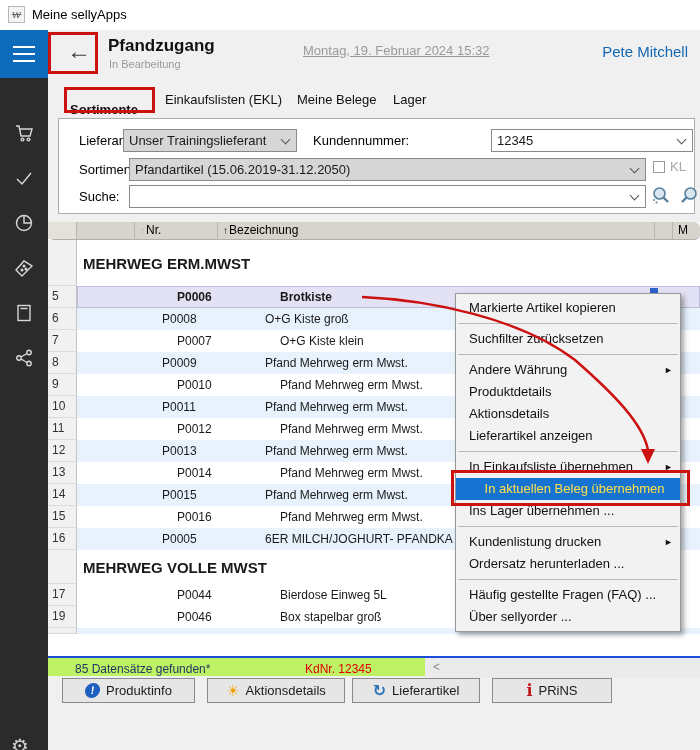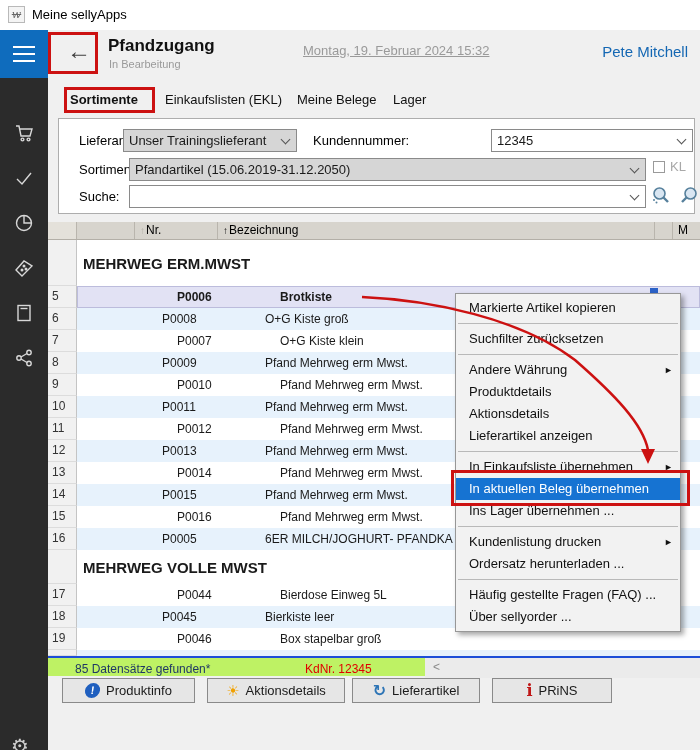--- a/index.html
+++ b/index.html
@@ -47,21 +47,21 @@
   .combo.gray { background:#d6d6d6; }
   .chev { position:absolute; right:7px; top:6px; width:7px; height:7px;
     border-right:1.5px solid #555; border-bottom:1.5px solid #555; transform:rotate(45deg); }
   .kl-box { position:absolute; left:594px; top:42px; width:12px; height:12px;
     border:1px solid #9a9a9a; background:#fff; }
   .kl-label { position:absolute; left:611px; top:40px; font-size:13px; color:#a8a8a8; }
   .mag { position:absolute; width:22px; height:22px; cursor:pointer; }
   .mag svg { width:22px; height:22px; }
   
   .table { position:absolute; left:48px; top:222px; width:652px; height:434px; background:#fff; }
-  .t-header { display:flex; height:18px; background:#d7d4cd; border-bottom:1px solid #b3afa7; }
+  .t-header { display:flex; height:18px; background:#d7d4cd; border-bottom:1px solid #b3afa7;border-radius:6px; }
   .t-header .hc { font-size:12px; color:#000; line-height:17px; border-right:1px solid #b9b5ad;
     padding-left:5px; overflow:hidden; white-space:nowrap; cursor:pointer; }
   .hc.c0 { width:29px; background:#e4e1da; }
   .hc.c1 { width:58px; }
   .hc.c2 { width:83px; }
   .hc.c3 { width:437px; }
   .hc.c4 { width:18px; }
   .hc.c5 { width:27px; border-right:none; }
   .sort-arrow { font-size:10px; margin-right:1px; }
   .sort-arrow.ghost { color:#b3afa7; }
@@ -96,21 +96,21 @@
   .icon-info { width:15px; height:15px; border-radius:50%; background:#1f5fbf; color:#fff;
     font-size:11px; font-weight:bold; line-height:15px; text-align:center; transform:skewX(-8deg); }
   .icon-sun { color:#f0a000; font-size:15px; font-family:"DejaVu Sans",sans-serif; }
   .icon-refresh { color:#2e75b6; font-size:16px; font-weight:bold; font-family:"DejaVu Sans",sans-serif; }
   .icon-prins { color:#c01818; font-size:16px; font-weight:bold; font-family:"DejaVu Serif",serif; }
   
   .menu { position:absolute; left:455px; top:293px; width:226px; padding:3px 0;
     background:#f2f2f2; border:1px solid #979797; box-shadow:3px 3px 5px rgba(0,0,0,.35); z-index:20; }
   .menu-item { height:22px; line-height:22px; padding-left:13px; font-size:13px;
     position:relative; color:#111; cursor:pointer; white-space:nowrap; }
-  .menu-item.hl { background:#1673d2; color:#ffffff; }
+  .menu-item.hl { background:#1673d2; color:#fde047;text-align:center; }
   .mi-arrow { position:absolute; right:7px; top:0; font-size:9px; }
   .menu-sep { height:1px; background:#b9b9b9; margin:4px 2px; }
   
   .anno-box { position:absolute; border:3px solid #cc1111; z-index:30; pointer-events:none; }
   #anno-arrow { position:absolute; left:0; top:0; z-index:31; pointer-events:none; }
   .row-marker { position:absolute; left:650px; top:288px; width:8px; height:5px;
     background:#2b62c8; z-index:19; }
 </style>
 </head>
 <body>
@@ -174,21 +174,21 @@
 
   <div class="header">
     <div class="back-arrow">←</div>
     <div class="page-title">Pfandzugang</div>
     <div class="page-datetime">Montag, 19. Februar 2024 15:32</div>
     <div class="page-status">In Bearbeitung</div>
     <div class="user-name">Pete Mitchell</div>
   </div>
 
   <div class="tabs">
-    <div class="tab active" style="left:22px;">Sortimente</div>
+    <div class="tab active" style="left:22px;margin-top:10px;">Sortimente</div>
     <div class="tab" style="left:117px;">Einkaufslisten (EKL)</div>
     <div class="tab" style="left:249px;">Meine Belege</div>
     <div class="tab" style="left:345px;">Lager</div>
   </div>
 
   <div class="filter-panel">
     <div class="f-label" style="left:20px; top:14px;">Lieferant:</div>
     <div class="combo gray" style="left:64px; top:10px; width:174px;">
       <span>Unser Trainingslieferant</span>
         <span class="chev"></span>
@@ -330,27 +330,20 @@
           <div class="cell-num"></div>
           <div class="region">
             <span class="group-title">MEHRWEG VOLLE MWST</span>
           </div>
         </div>
         <div class="t-row data-row">
           <div class="cell-num">17</div>
           <div class="region plain">
             <span class="cell-nr">P0044</span>
             <span class="cell-bez">Bierdose Einweg 5L</span>
-          </div>
-        </div>
-        <div class="t-row data-row">
-          <div class="cell-num">18</div>
-          <div class="region alt">
-            <span class="cell-nr">P0045</span>
-            <span class="cell-bez">Bierkiste leer</span>
           </div>
         </div>
         <div class="t-row data-row">
           <div class="cell-num">19</div>
           <div class="region plain">
             <span class="cell-nr">P0046</span>
             <span class="cell-bez">Box stapelbar groß</span>
           </div>
         </div>
         <div class="t-row data-row partial">

